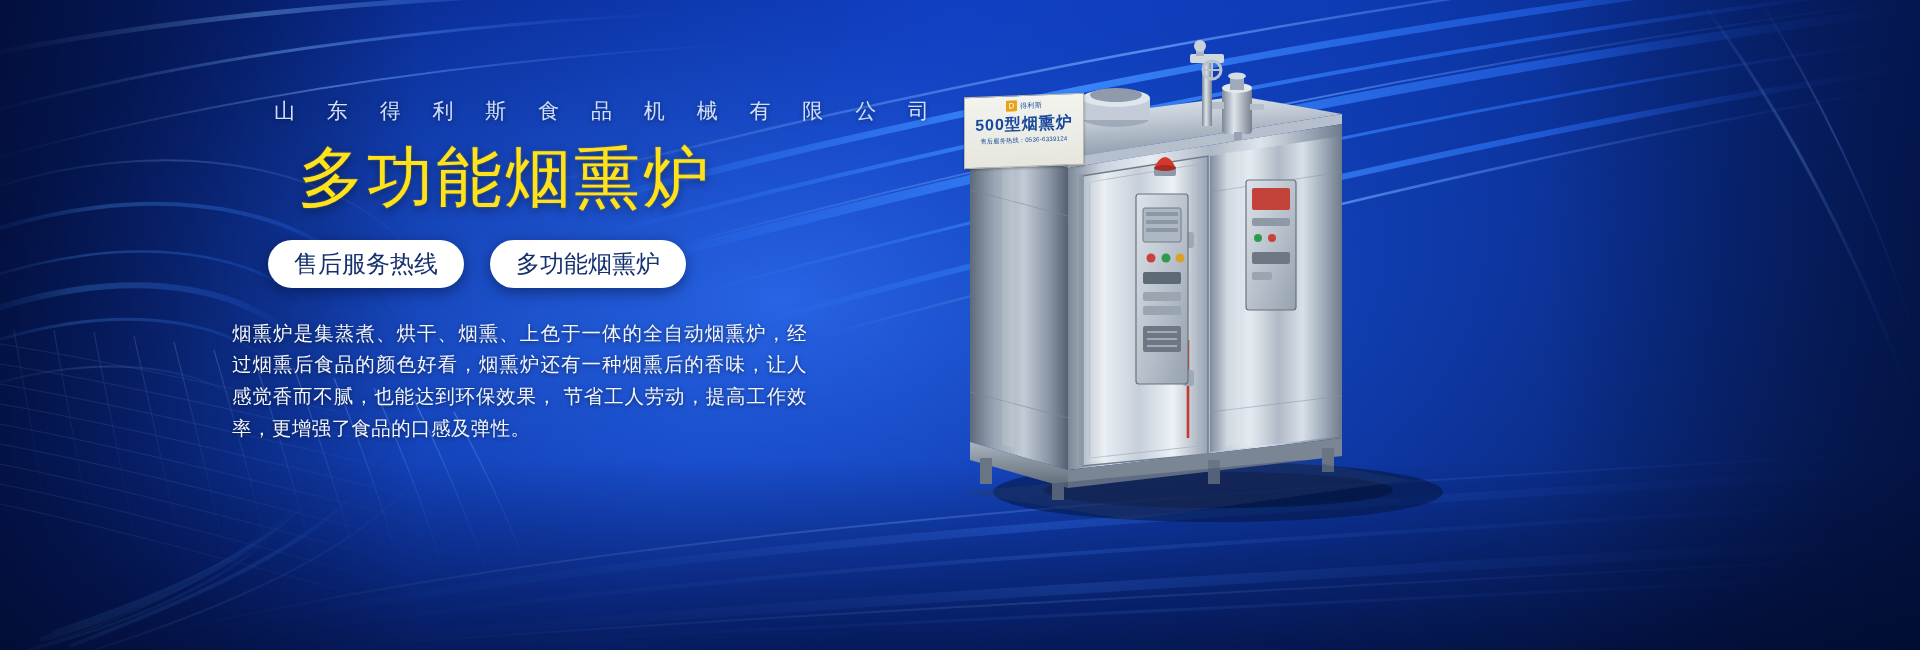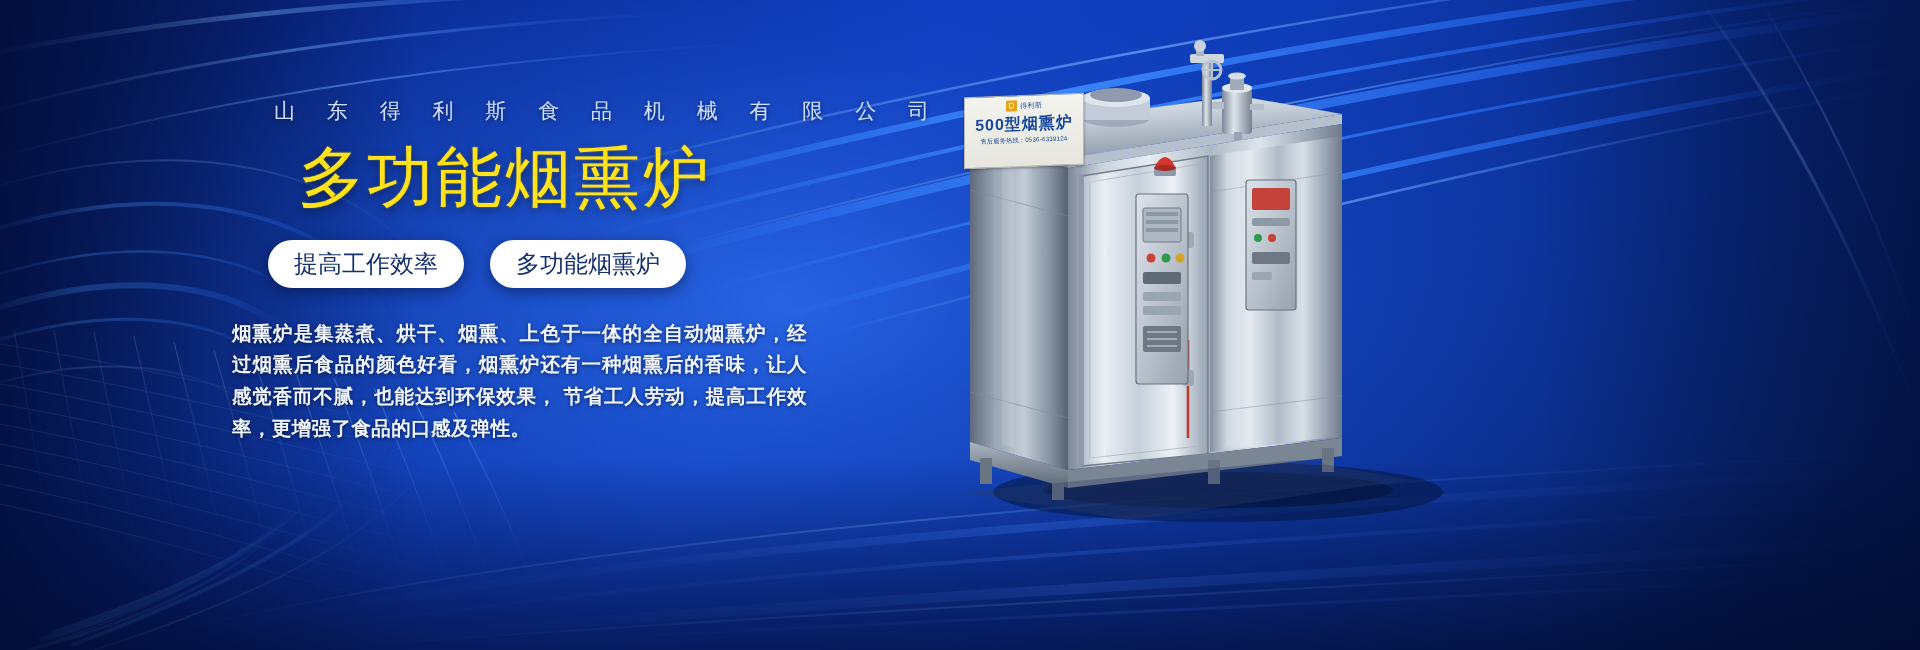--- a/index.html
+++ b/index.html
@@ -52,21 +52,20 @@
     background:#fff;color:#14306e;border-radius:26px;
     padding:10px 26px;font-size:24px;line-height:1.15;white-space:nowrap;
     box-shadow:0 4px 14px rgba(0,8,40,.45);
   }
 
   .desc{
     margin-top:30px;width:575px;
     font-size:19.5px;line-height:1.62;color:#f2f6ff;
     text-align:justify;letter-spacing:.4px;
     text-shadow:0 1px 4px rgba(0,0,0,.55);
-    font-weight:bold;
   }
 
   
   .machine{position:absolute;left:940px;top:40px;width:560px;height:500px;z-index:30;}
   .machine svg{display:block;}
 
   .sign{
     position:absolute;left:24px;top:55px;width:120px;height:72px;
     background:linear-gradient(180deg,#f4f4ef 0%,#e6e6df 100%);
     border:1px solid #b9b9ae;box-shadow:0 1px 3px rgba(0,0,0,.35);
@@ -358,20 +357,20 @@
     </div>
   </div>
 
   <div class="copy">
 
     <div class="company">山 东 得 利 斯 食 品 机 械 有 限 公 司</div>
 
     <div class="headline">多功能烟熏炉</div>
 
     <div class="pills">
-      <div class="pill">提高工作效率</div>
+      <div class="pill">售后服务热线</div>
       <div class="pill">多功能烟熏炉</div>
     </div>
 
     <div class="desc">烟熏炉是集蒸煮、烘干、烟熏、上色于一体的全自动烟熏炉，经过烟熏后食品的颜色好看，烟熏炉还有一种烟熏后的香味，让人感觉香而不腻，也能达到环保效果， 节省工人劳动，提高工作效率，更增强了食品的口感及弹性。</div>
   </div>
 
 </div>
 
 </body></html>

